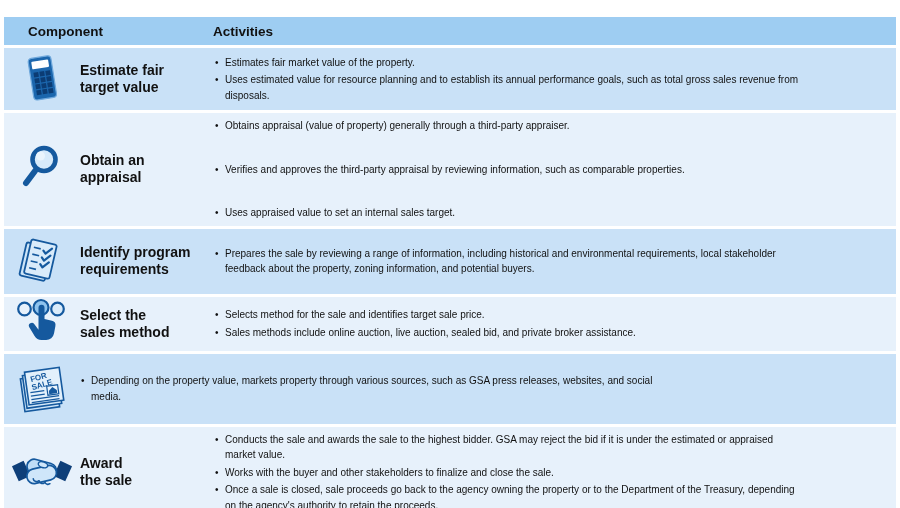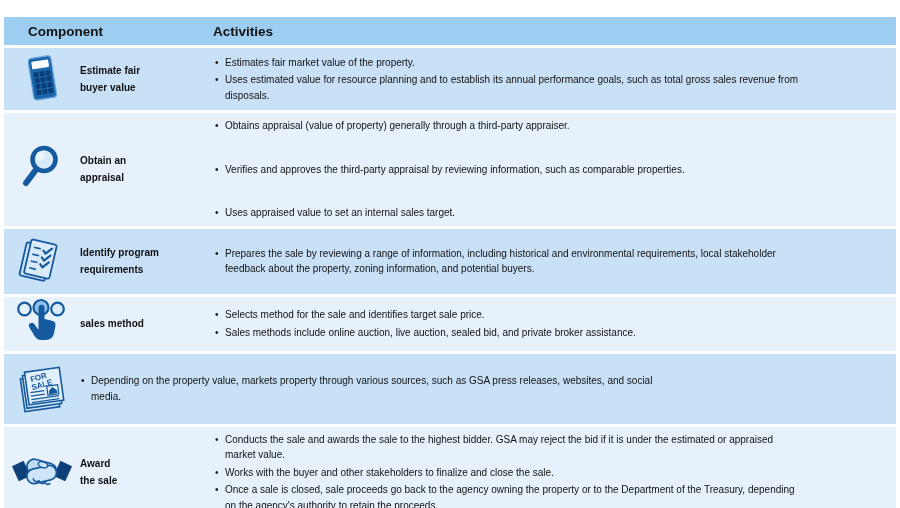--- a/index.html
+++ b/index.html
@@ -16,21 +16,21 @@
   .hdr .hc{margin-left:24px;width:185px;}
   .rows{display:block;}
   .row{display:flex;margin-bottom:3px;}
   .shade-a{background:#C9E1F7;}
   .shade-b{background:#E7F1FB;}
   .r1{min-height:62px}.r2{min-height:90px}.r3{min-height:65px}
   .r4{min-height:54px}.r5{min-height:70px}.r6{min-height:89px}
   .cell-icon{width:76px;flex:none;display:flex;align-items:center;justify-content:center;}
   .cell-label{
     width:134px;flex:none;display:flex;flex-direction:column;justify-content:center;
-    font-weight:bold;font-size:10px;line-height:17px;
+    font-weight:bold;font-size:14px;line-height:17px;
   }
   .cell-acts{flex:1;display:flex;align-items:center;padding:5px 0;}
   ul.acts{list-style:none;margin:0;padding:0;max-width:592px;font-size:10px;line-height:15.5px;}
   ul.acts li{position:relative;padding-left:11px;}
   ul.acts li+li{margin-top:2px;}
   .r2 ul.acts li+li{margin-top:28px;}
   ul.acts li::before{content:"\2022";position:absolute;left:1px;top:0;}
 </style>
 </head>
 <body>
@@ -61,21 +61,21 @@
                 <rect x="32.5" y="30.5" width="4.8" height="4.8"></rect>
         <rect x="20.5" y="36.5" width="4.8" height="4.8"></rect>
                 <rect x="26.5" y="36.5" width="4.8" height="4.8"></rect>
                 <rect x="32.5" y="36.5" width="4.8" height="4.8"></rect>
       </g>
     </g>
   </svg>
         </div>
     <div class="cell-label">
       <span>Estimate fair</span>
-      <span>buyer value</span>
+      <span>target value</span>
     </div>
     <div class="cell-acts">
       <ul class="acts">
             <li>Estimates fair market value of the property.</li>
             <li>Uses estimated value for resource planning and to establish its annual performance goals, such as total gross sales revenue from disposals.</li>
           </ul>
     </div>
   </div>
       <div class="row shade-b r2">
     <div class="cell-icon">
@@ -130,20 +130,21 @@
       <div class="row shade-b r4">
     <div class="cell-icon">
           <svg width="56" height="52" viewBox="0 0 56 52">
     <circle cx="10.5" cy="11" r="6.3" fill="none" stroke="#15599E" stroke-width="2.2"></circle>
     <circle cx="43.5" cy="11" r="6.3" fill="#D9EBFA" stroke="#15599E" stroke-width="2.2"></circle>
     <circle cx="27" cy="9.5" r="7.5" fill="#8FC3EE" stroke="#15599E" stroke-width="2.2"></circle>
     <path fill="#15599E" d="M24.5 23.5 V9.8 a3 3 0 0 1 6 0 V21 l7.5 1.8 a4.5 4.5 0 0 1 3.4 5.2 L40 35.5 a8 8 0 0 1 -7.9 6.5 h-4.6 a8 8 0 0 1 -6.9 -3.9 l-5.3 -8.9 a2.9 2.9 0 0 1 4.9 -3.1 l4.3 5.6 z"></path>
   </svg>
         </div>
     <div class="cell-label">
+      <span>Select the</span>
       <span>sales method</span>
     </div>
     <div class="cell-acts">
       <ul class="acts">
             <li>Selects method for the sale and identifies target sale price.</li>
             <li>Sales methods include online auction, live auction, sealed bid, and private broker assistance.</li>
           </ul>
     </div>
   </div>
       <div class="row shade-a r5">

